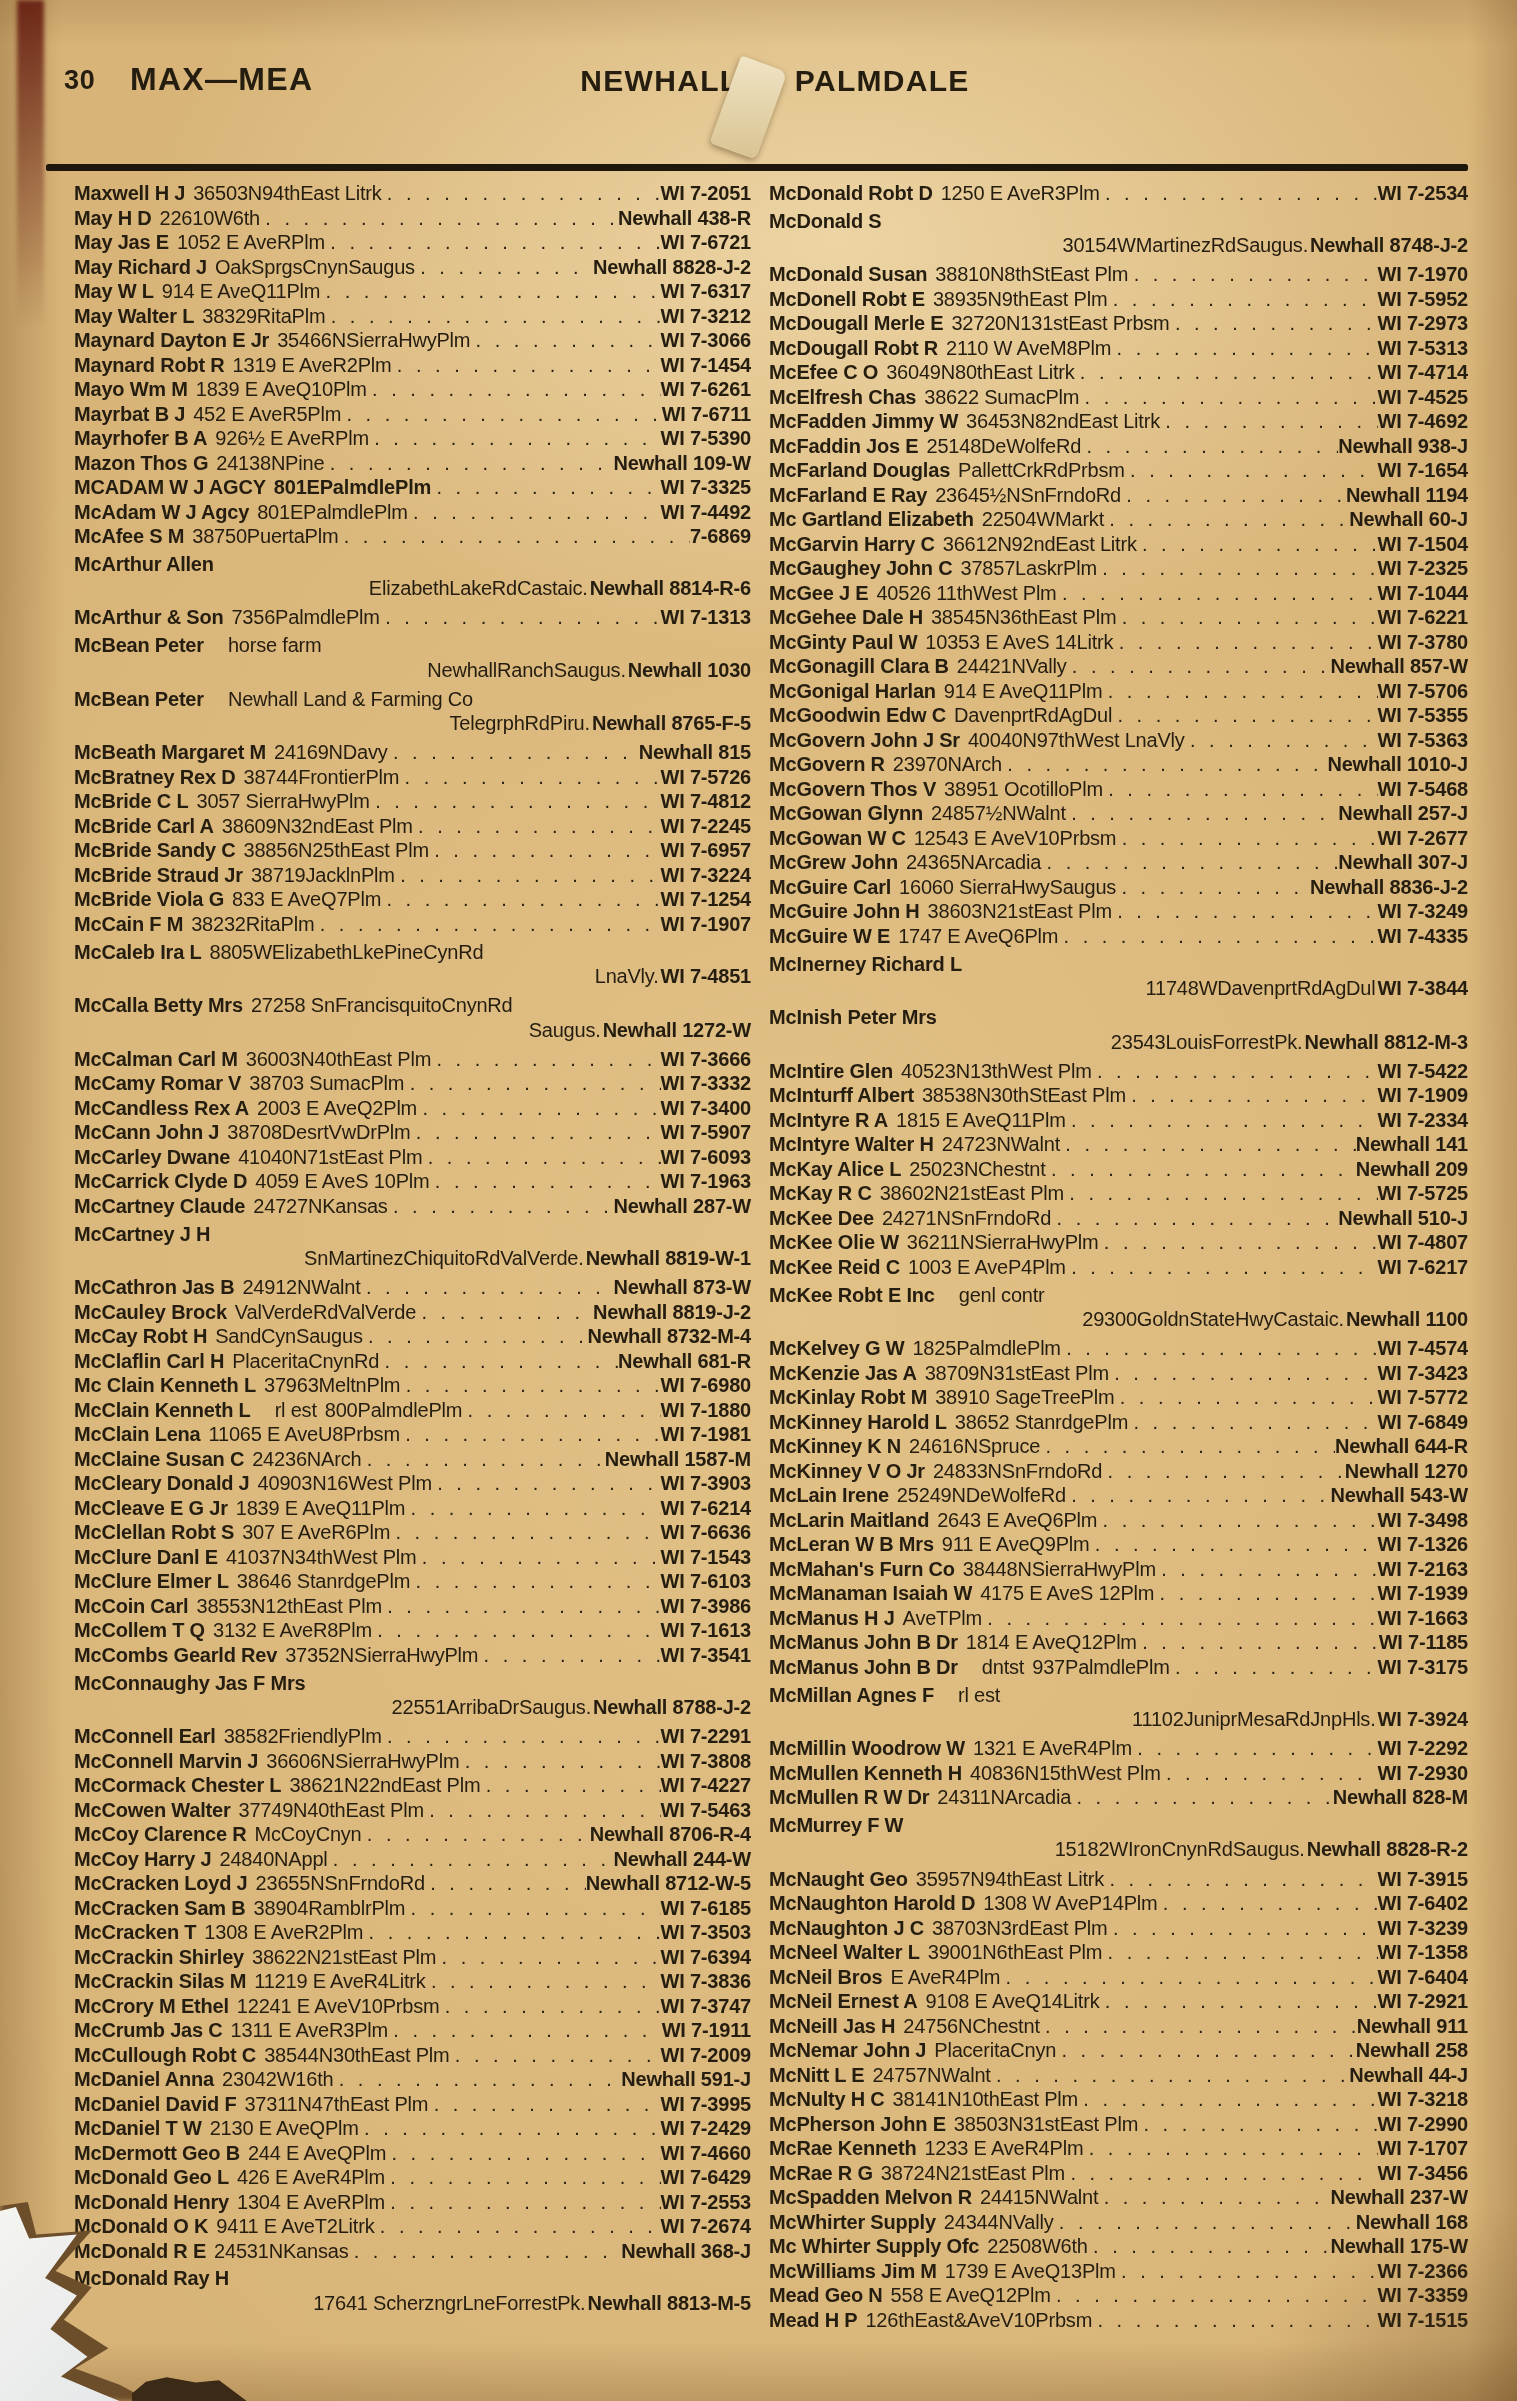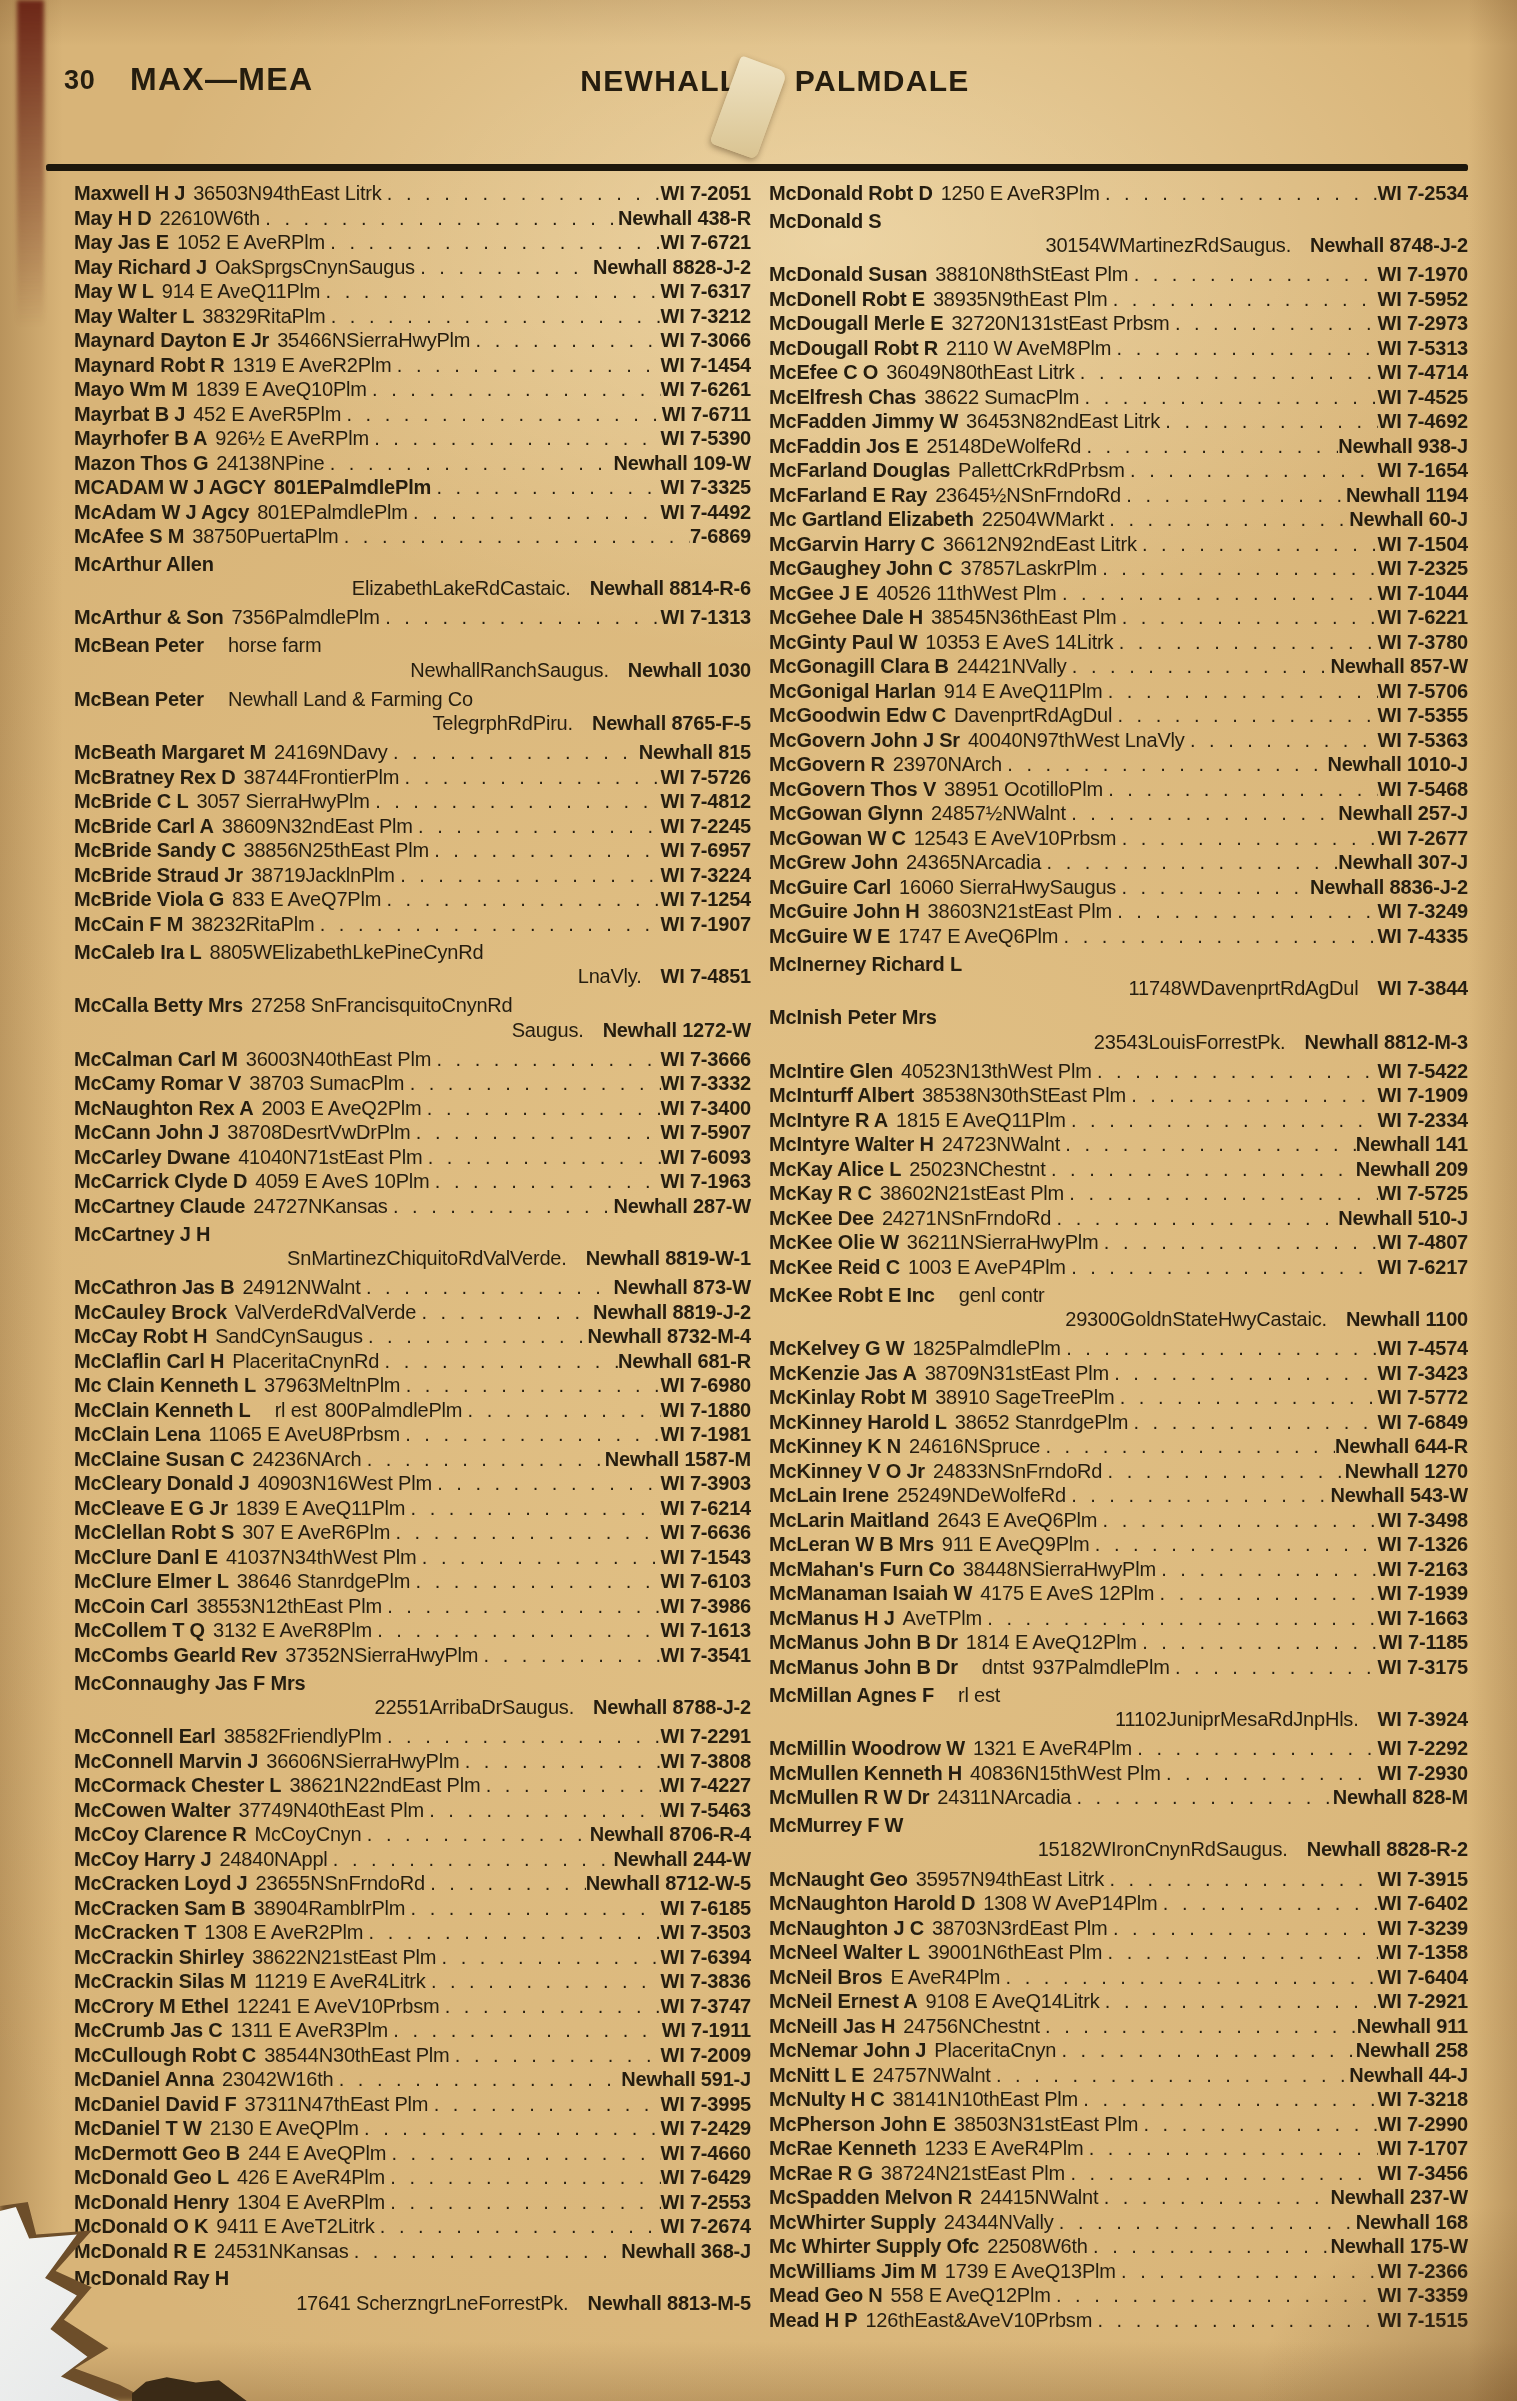--- a/index.html
+++ b/index.html
@@ -31,21 +31,21 @@
   .col-right{left:769px;width:699px;}
   .entry{margin:0;}
   .entry.two{margin:3.3px 0 4.6px;}
   .line1{display:flex;align-items:baseline;white-space:nowrap;}
   .name{font-weight:700;flex:0 0 auto;}
   .desc{flex:0 0 auto;margin-left:24px;}
   .addr{flex:0 0 auto;margin-left:8px;}
   .dots{flex:1 1 auto;overflow:hidden;min-width:6.6px;padding:0 2.6px 0 5.3px;}
   .dots::before{content:". . . . . . . . . . . . . . . . . . . . . . . . . . . . . . . . . . . .";letter-spacing:4px;font-weight:400;}
   .phone{flex:0 0 auto;font-weight:700;text-align:right;}
-  .line2{display:flex;justify-content:flex-end;align-items:baseline;gap:19px;white-space:nowrap;}
+  .line2{display:flex;justify-content:flex-end;align-items:baseline;gap:2px;white-space:nowrap;}
   
   .edge-red{position:absolute;left:17px;top:0;width:26.5px;height:344px;z-index:6;
     background:linear-gradient(180deg, rgba(104,33,20,0.95), rgba(104,33,20,0.55) 40%, rgba(104,33,20,0) 95%);
     filter:blur(2px);border-radius:0 0 13.2px 13.2px;}
   .scrap{position:absolute;left:724px;top:61px;width:49px;height:93px;z-index:6;
     background:linear-gradient(160deg,#f0e5c6,#d9c391);transform:rotate(20deg);
     box-shadow:0 2.6px 6.6px rgba(60,40,15,0.45);border-radius:4px 9.3px 6.6px 5.3px;}
   .tear-shadow{position:absolute;left:0;top:2198px;width:278px;height:203px;z-index:5;
     background:#6d4e2a;filter:blur(2.6px);
     clip-path:polygon(0 4%,10% 2%,13% 18%,33% 16%,20% 36%,33% 44%,23% 60%,39% 74%,27% 84%,43% 92%,54% 100%,0 100%);}
@@ -325,21 +325,21 @@
       <div class="entry">
         <div class="line1">
           <span class="name">McCamy Romar V</span>
           <span class="addr">38703 SumacPlm</span>
           <span class="dots"></span>
           <span class="phone">WI 7-3332</span>
         </div>
       </div>
       <div class="entry">
         <div class="line1">
-          <span class="name">McNaughton Rex A</span>
+          <span class="name">McCandless Rex A</span>
           <span class="addr">2003 E AveQ2Plm</span>
           <span class="dots"></span>
           <span class="phone">WI 7-3400</span>
         </div>
       </div>
       <div class="entry">
         <div class="line1">
           <span class="name">McCann John J</span>
           <span class="addr">38708DesrtVwDrPlm</span>
           <span class="dots"></span>

